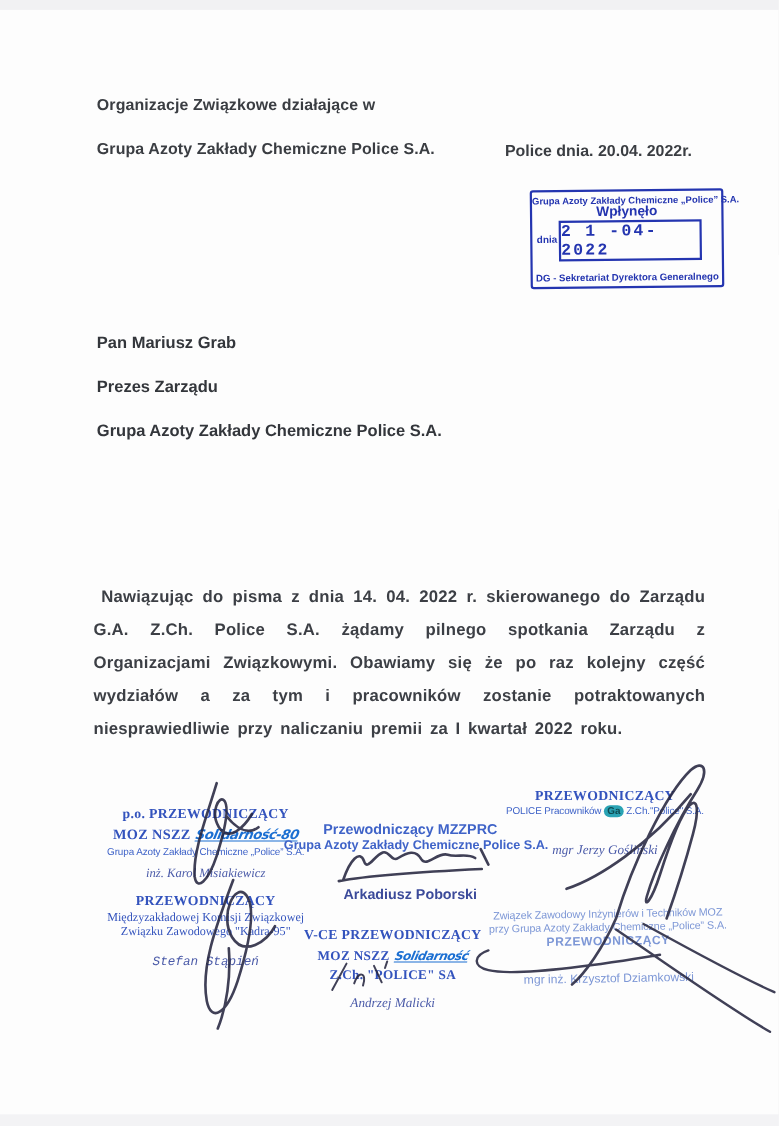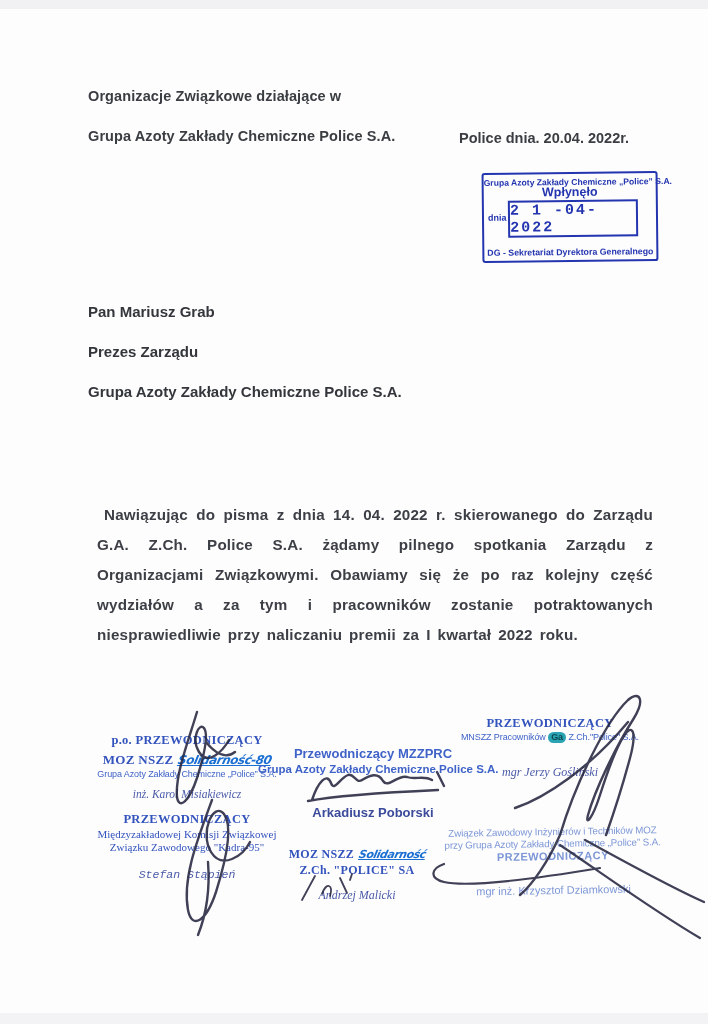--- a/index.html
+++ b/index.html
@@ -76,21 +76,21 @@
       <span class="dnia">dnia</span>
       <span class="datebox">2 1 -04- 2022</span>
     </div>
     <div class="l3">DG - Sekretariat Dyrektora Generalnego</div>
   </div>
 
   <div class="abs recipient" style="left:88px;top:303px;">Pan Mariusz Grab</div>
   <div class="abs recipient" style="left:88px;top:343px;">Prezes Zarządu</div>
   <div class="abs recipient" style="left:88px;top:383px;">Grupa Azoty Zakłady Chemiczne Police S.A.</div>
 
-  <div class="abs body-par" style="left:85px;top:500px;text-indent:7px;margin-left:12px;">Nawiązując do pisma z dnia 14. 04. 2022 r. skierowanego do Zarządu G.A. Z.Ch. Police S.A. żądamy pilnego spotkania Zarządu z Organizacjami Związkowymi. Obawiamy się że po raz kolejny część wydziałów a za tym i pracowników zostanie potraktowanych niesprawiedliwie przy naliczaniu premii za I kwartał 2022 roku.</div>
+  <div class="abs body-par" style="left:85px;top:528px;text-indent:7px;">Nawiązując do pisma z dnia 14. 04. 2022 r. skierowanego do Zarządu G.A. Z.Ch. Police S.A. żądamy pilnego spotkania Zarządu z Organizacjami Związkowymi. Obawiamy się że po raz kolejny część wydziałów a za tym i pracowników zostanie potraktowanych niesprawiedliwie przy naliczaniu premii za I kwartał 2022 roku.</div>
 
   <div class="abs ustamp" style="left:72px;top:733px;width:230px;">
     <div class="u-head st-serif blue1">p.o. PRZEWODNICZĄCY</div>
     <div>
       <span class="u-head st-serif blue1" style="font-size:13px;">MOZ NSZZ</span>
       <span class="logo-sol" style="font-size:12px;">Solidarność-80</span>
     </div>
     <div class="u-sub blue2">Grupa Azoty Zakłady Chemiczne „Police” S.A.</div>
     <div class="u-name" style="margin-top:7px;">inż. Karol Misiakiewicz</div>
   </div>
@@ -102,32 +102,33 @@
     <div class="u-name" style="margin-top:13px;font-family:Liberation Mono, monospace;">Stefan Stąpień</div>
   </div>
 
   <div class="abs ustamp" style="left:258px;top:746px;width:230px;">
     <div class="blue2" style="font-size:13px;font-weight:600;text-align:center;">Przewodniczący MZZPRC</div>
     <div class="blue2" style="font-size:11.5px;font-weight:600;white-space:nowrap;">Grupa Azoty Zakłady Chemiczne Police S.A.</div>
     <div class="name-dark" style="font-size:13px;font-weight:700;margin-top:28px;">Arkadiusz Poborski</div>
   </div>
 
   <div class="abs ustamp" style="left:252px;top:843px;width:210px;">
+    <div class="u-head st-serif blue1" style="font-size:12.5px;">V-CE PRZEWODNICZĄCY</div>
     <div>
       <span class="u-head st-serif blue1" style="font-size:12px;">MOZ NSZZ</span>
       <span class="logo-sol" style="font-size:11px;">Solidarność</span>
     </div>
     <div class="u-head st-serif blue1" style="font-size:12px;">Z.Ch. "POLICE" SA</div>
     <div class="u-name" style="margin-top:10px;font-size:12px;">Andrzej Malicki</div>
   </div>
 
   <div class="abs ustamp" style="left:440px;top:716px;width:220px;">
     <div class="u-head st-serif blue1">PRZEWODNICZĄCY</div>
     <div class="u-sub blue2">
-      <span>MNSZZ Pracowników</span>
+      <span>POLICE Pracowników</span>
       <span class="logo-ga">Ga</span>
       <span>Z.Ch."Police" S.A.</span>
     </div>
     <div class="u-name" style="margin-top:22px;font-size:12px;">mgr Jerzy Gośliński</div>
   </div>
 
   <div class="abs ustamp" style="left:428px;top:826px;width:250px;transform:rotate(-1deg);">
     <div class="u-sub blue3" style="font-size:9.8px;">Związek Zawodowy Inżynierów i Techników MOZ</div>
     <div class="u-sub blue3" style="font-size:9.8px;">przy Grupa Azoty Zakłady Chemiczne „Police” S.A.</div>
     <div class="blue3" style="font-size:11px;font-weight:700;letter-spacing:.5px;">PRZEWODNICZĄCY</div>

